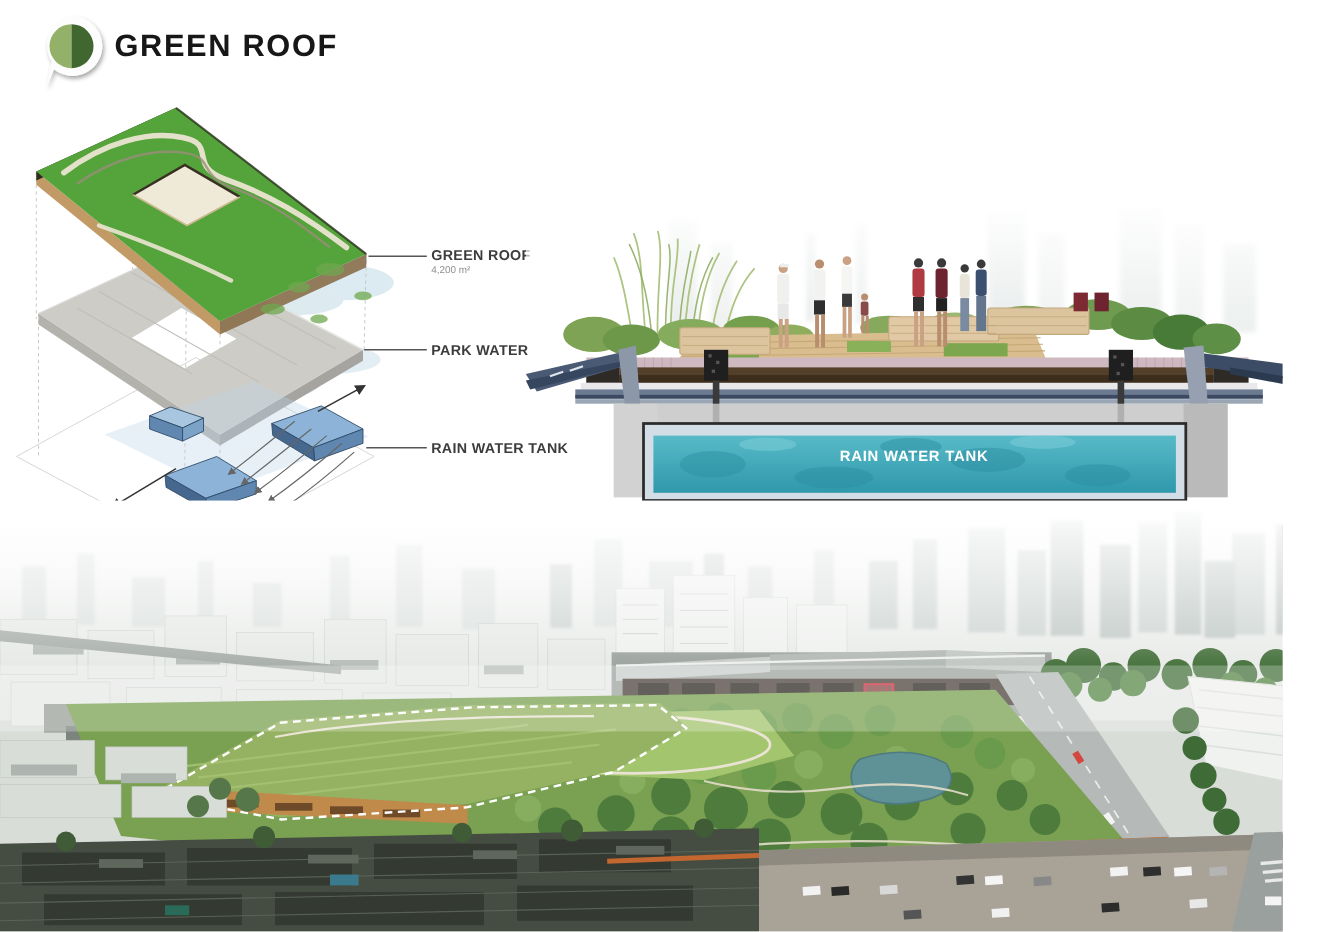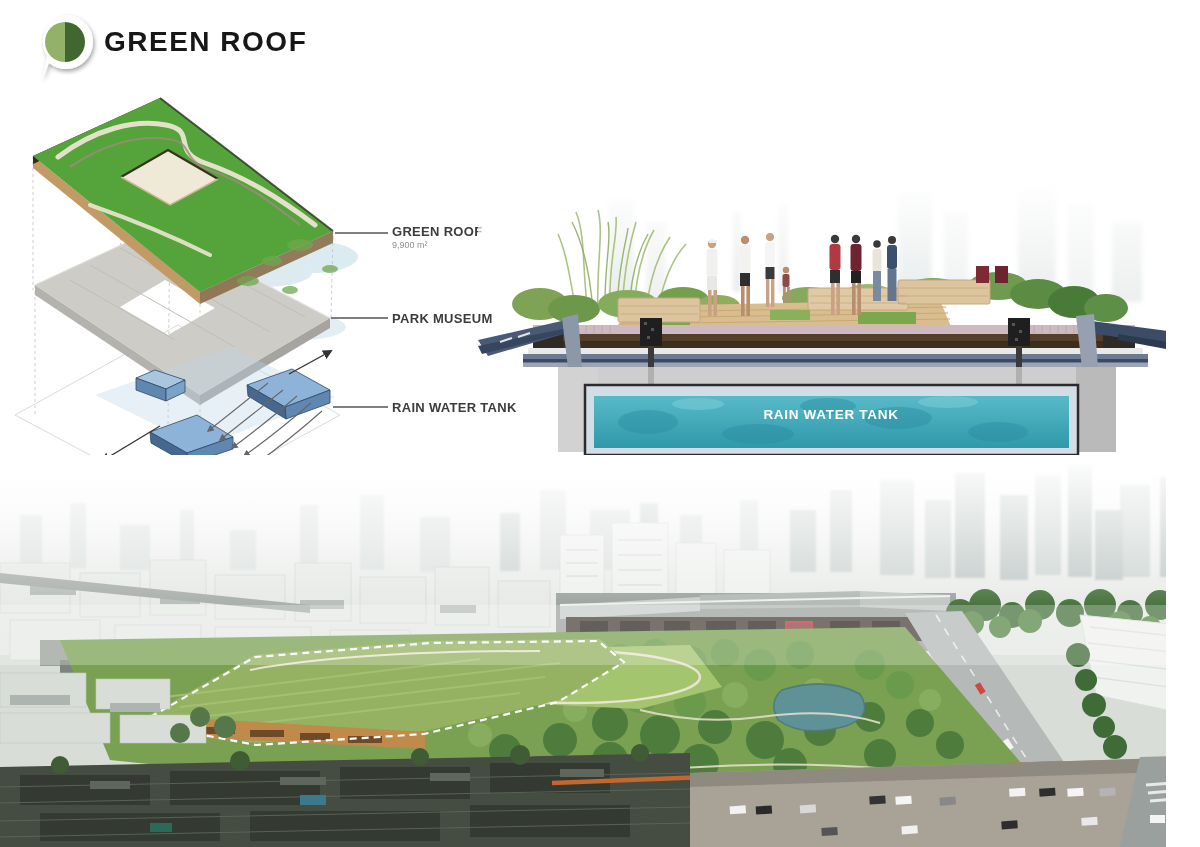--- a/index.html
+++ b/index.html
@@ -149,22 +149,22 @@
 
       <g stroke="#555" stroke-width="1.4">
         <line x1="335" y1="148" x2="388" y2="148"></line>
         <line x1="331" y1="233" x2="388" y2="233"></line>
         <line x1="333" y1="322" x2="388" y2="322"></line>
       </g>
     </svg>
   </div>
 
   <div class="diagram-label" style="top:224px;">GREEN ROOF</div>
-  <div class="diagram-sublabel" style="top:240px;">9,900 m²</div>
-  <div class="diagram-label" style="top:311px;">PARK MUSEUM</div>
+  <div class="diagram-sublabel" style="top:240px;">4,200 m²</div>
+  <div class="diagram-label" style="top:311px;">PARK WATER</div>
   <div class="diagram-label" style="top:400px;">RAIN WATER TANK</div>
 
   <div class="abs" style="left:478px;top:182px;width:714px;height:276px;">
     <svg width="714" height="276" viewBox="0 0 714 276">
       <defs>
         <filter id="soft">
             <feGaussianBlur stdDeviation="2.2"></feGaussianBlur>
           </filter>
         <linearGradient id="waterGrad" x1="0" y1="0" x2="0" y2="1">
           <stop offset="0" stop-color="#58bac8"></stop>

